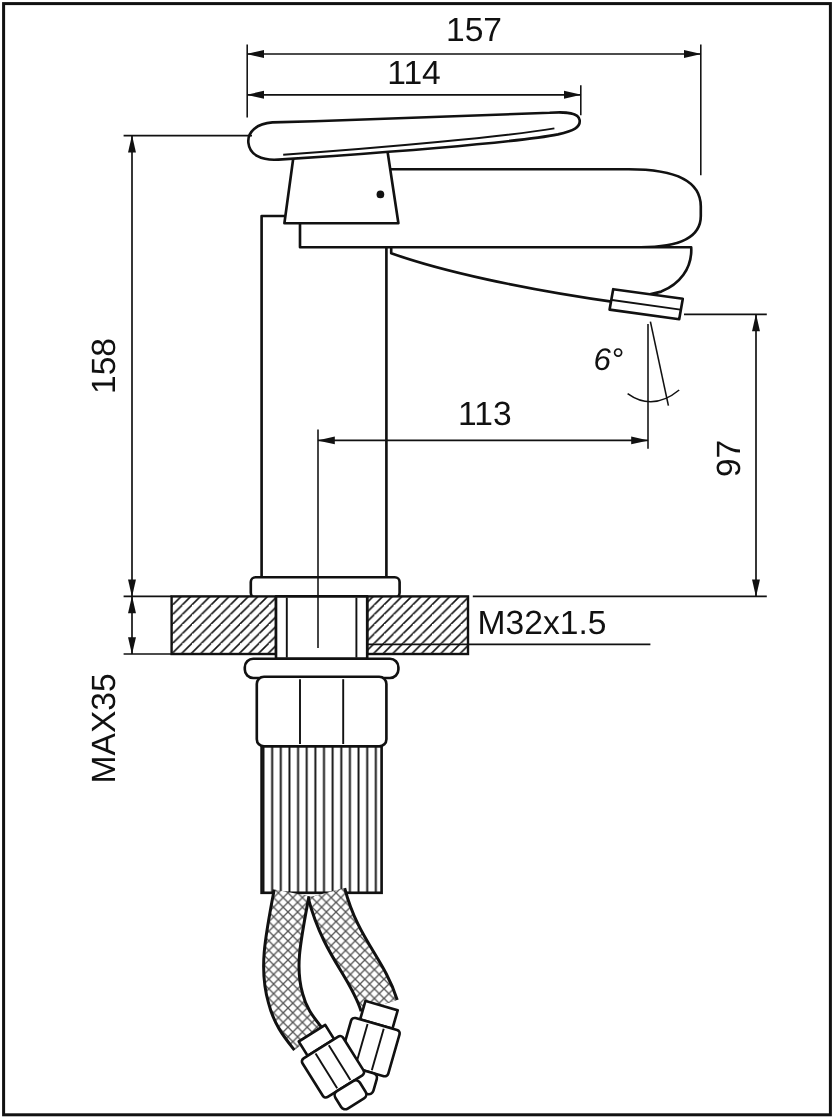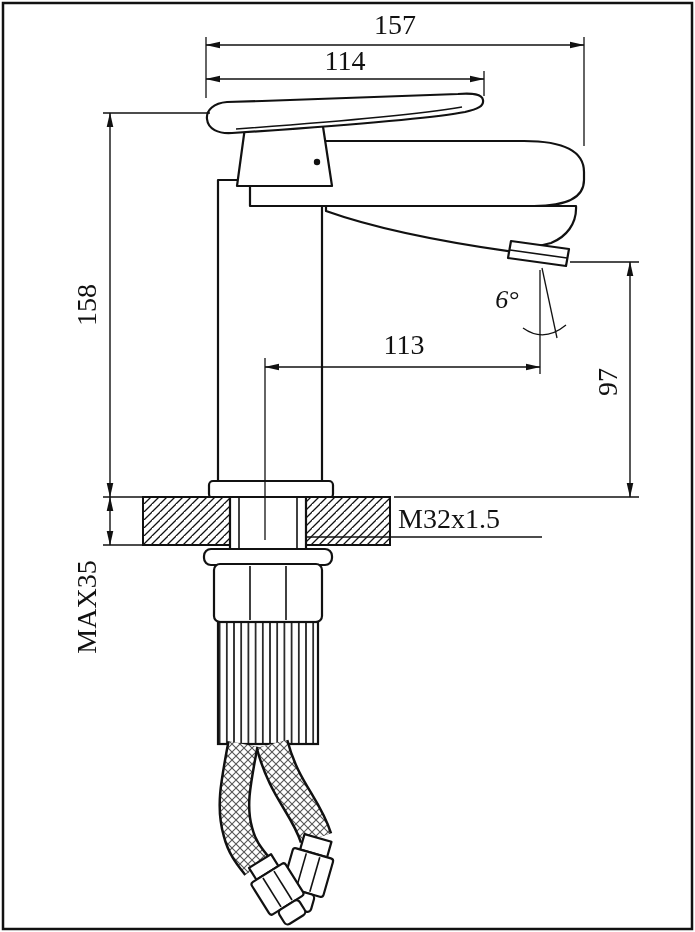--- a/index.html
+++ b/index.html
@@ -1,20 +1,20 @@
 <!DOCTYPE html>
 <html><head>
 <meta charset="utf-8">
 <style>
   html,body{margin:0;padding:0;background:#ffffff;}
   .canvas{
     position:relative;
     width:695px;height:932px;
     background:#ffffff;
-    font-family:Liberation Serif, serif;
+    font-family:Liberation Sans, sans-serif;
     overflow:hidden;
   }
   svg{display:block;width:695px;height:932px;}
   .objf{stroke:#111;stroke-width:2.2;fill:#fff;stroke-linejoin:round;}
   .thin{stroke:#111;stroke-width:1.6;fill:none;}
   .dimline{stroke:#111;stroke-width:1.4;fill:none;
     marker-start:url(#arr);marker-end:url(#arr);}
   .extline{stroke:#111;stroke-width:1.3;fill:none;}
   .dimtext{fill:#111;font-size:28px;stroke:none;}
   .mid{text-anchor:middle;}

